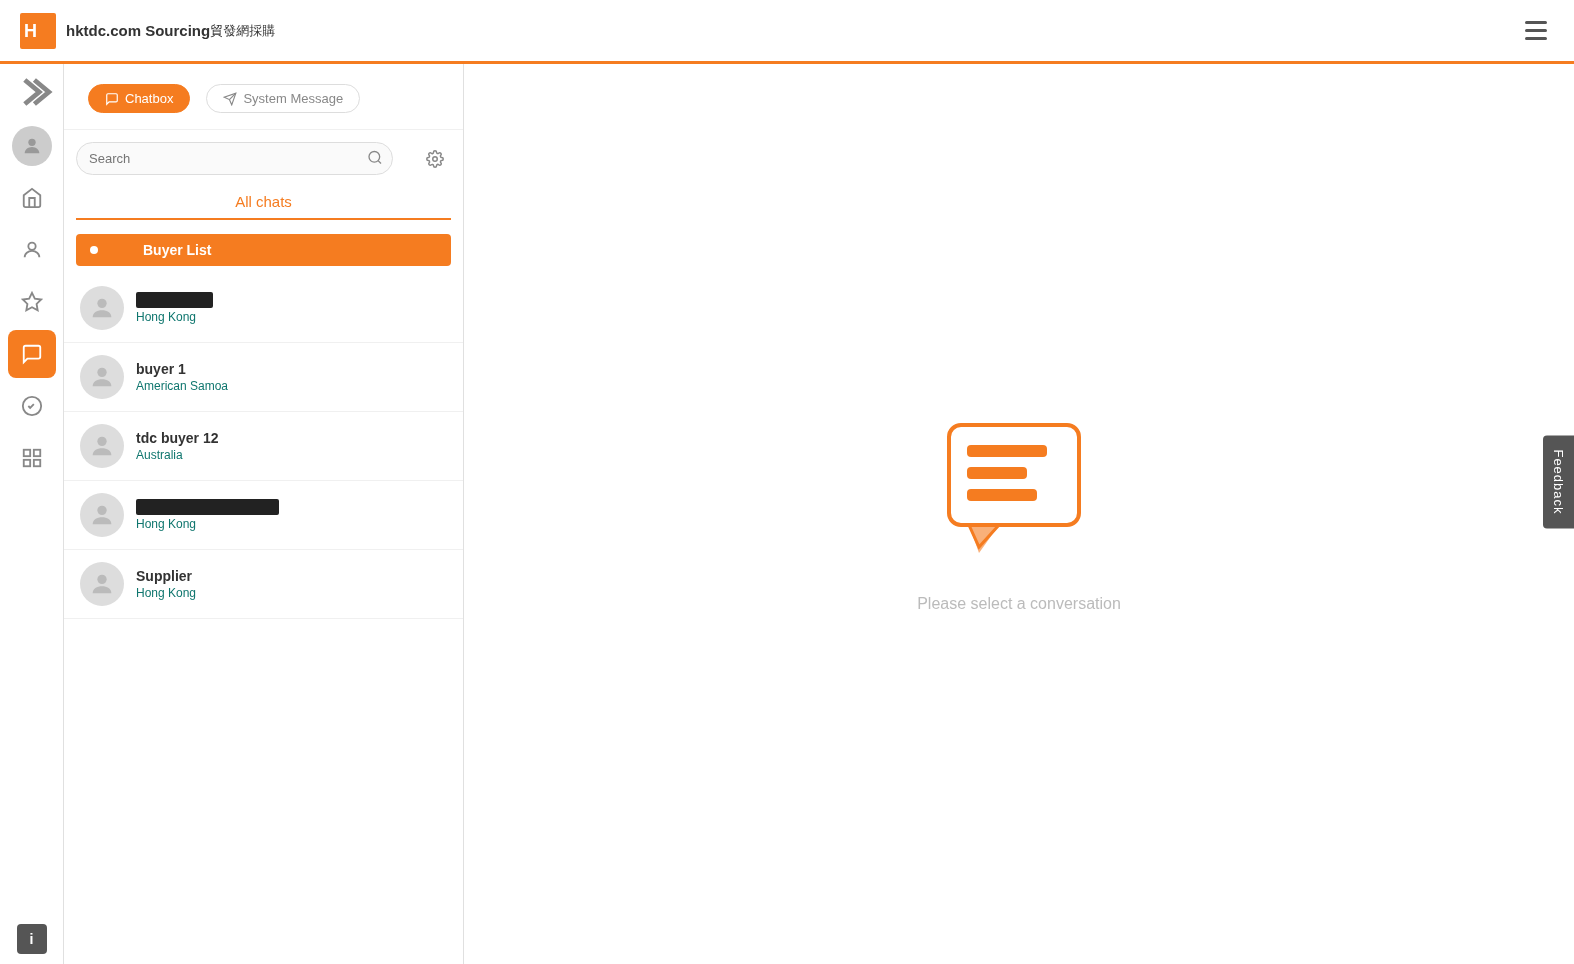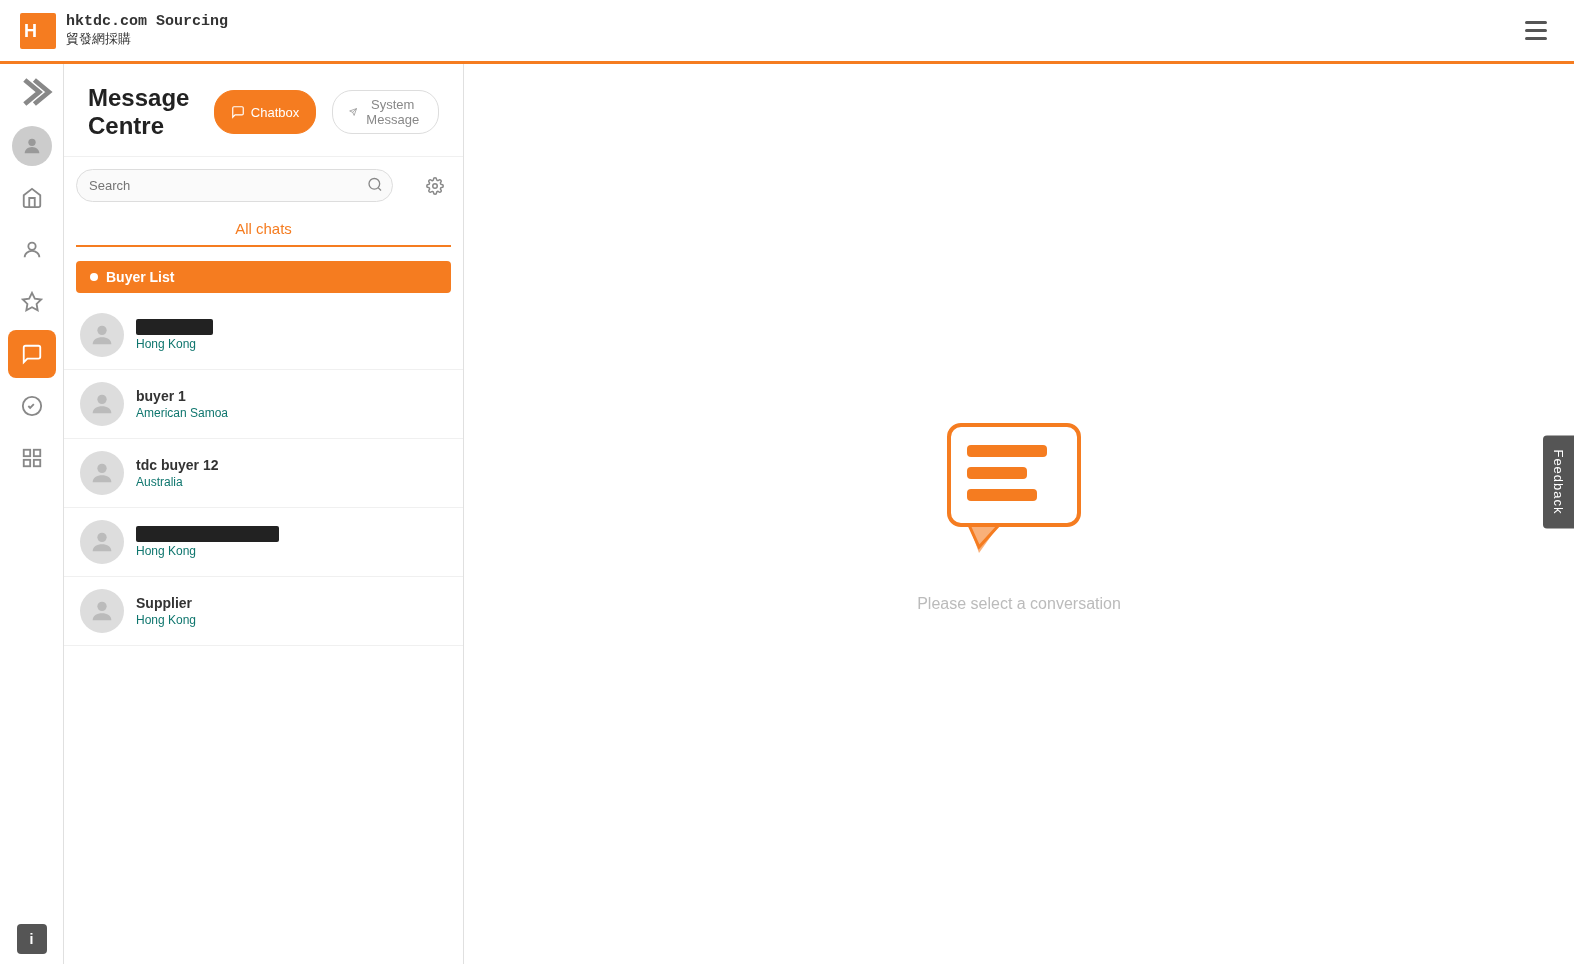--- a/index.html
+++ b/index.html
@@ -19,22 +19,21 @@
       display: flex;
       align-items: center;
       gap: 10px;
     }
     .logo-icon {
       width: 36px;
       height: 36px;
     }
     .logo-text {
       display: flex;
-      flex-direction: column;
-      font-family: Liberation Mono, monospace;
+      flex-direction: row;
     }
     .logo-text .brand-en {
       font-size: 15px;
       font-weight: bold;
       color: #333;
     }
     .logo-text .brand-cn {
       font-size: 13px;
       color: #333;
     }
@@ -259,20 +258,21 @@
     .buyer-list-dot {
       width: 8px;
       height: 8px;
       border-radius: 50%;
       background: #fff;
     }
     .buyer-list-label {
       color: #fff;
       font-size: 14px;
       font-weight: bold;
+      margin-left: 37px;
     }
 
     
     .contact-list {
       flex: 1;
       overflow-y: auto;
     }
     .contact-item {
       display: flex;
       align-items: center;
@@ -453,21 +453,20 @@
       </button>
     </div>
     <div class="sidebar-info-btn">
       <span>i</span>
     </div>
   </div>
 
   <div class="chat-panel">
 
     <div class="page-header">
-      <h1 class="page-title">Message Centre</h1>
       <div class="tab-buttons">
         <button class="tab-btn active">
           <svg width="14" height="14" viewBox="0 0 24 24" fill="none" stroke="currentColor" stroke-width="2">
             <path d="M21 15a2 2 0 01-2 2H7l-4 4V5a2 2 0 012-2h14a2 2 0 012 2z"></path>
           </svg>
           <span>Chatbox</span>
         </button>
         <button class="tab-btn inactive">
           <svg width="14" height="14" viewBox="0 0 24 24" fill="none" stroke="currentColor" stroke-width="2">
             <line x1="22" y1="2" x2="11" y2="13"></line>

